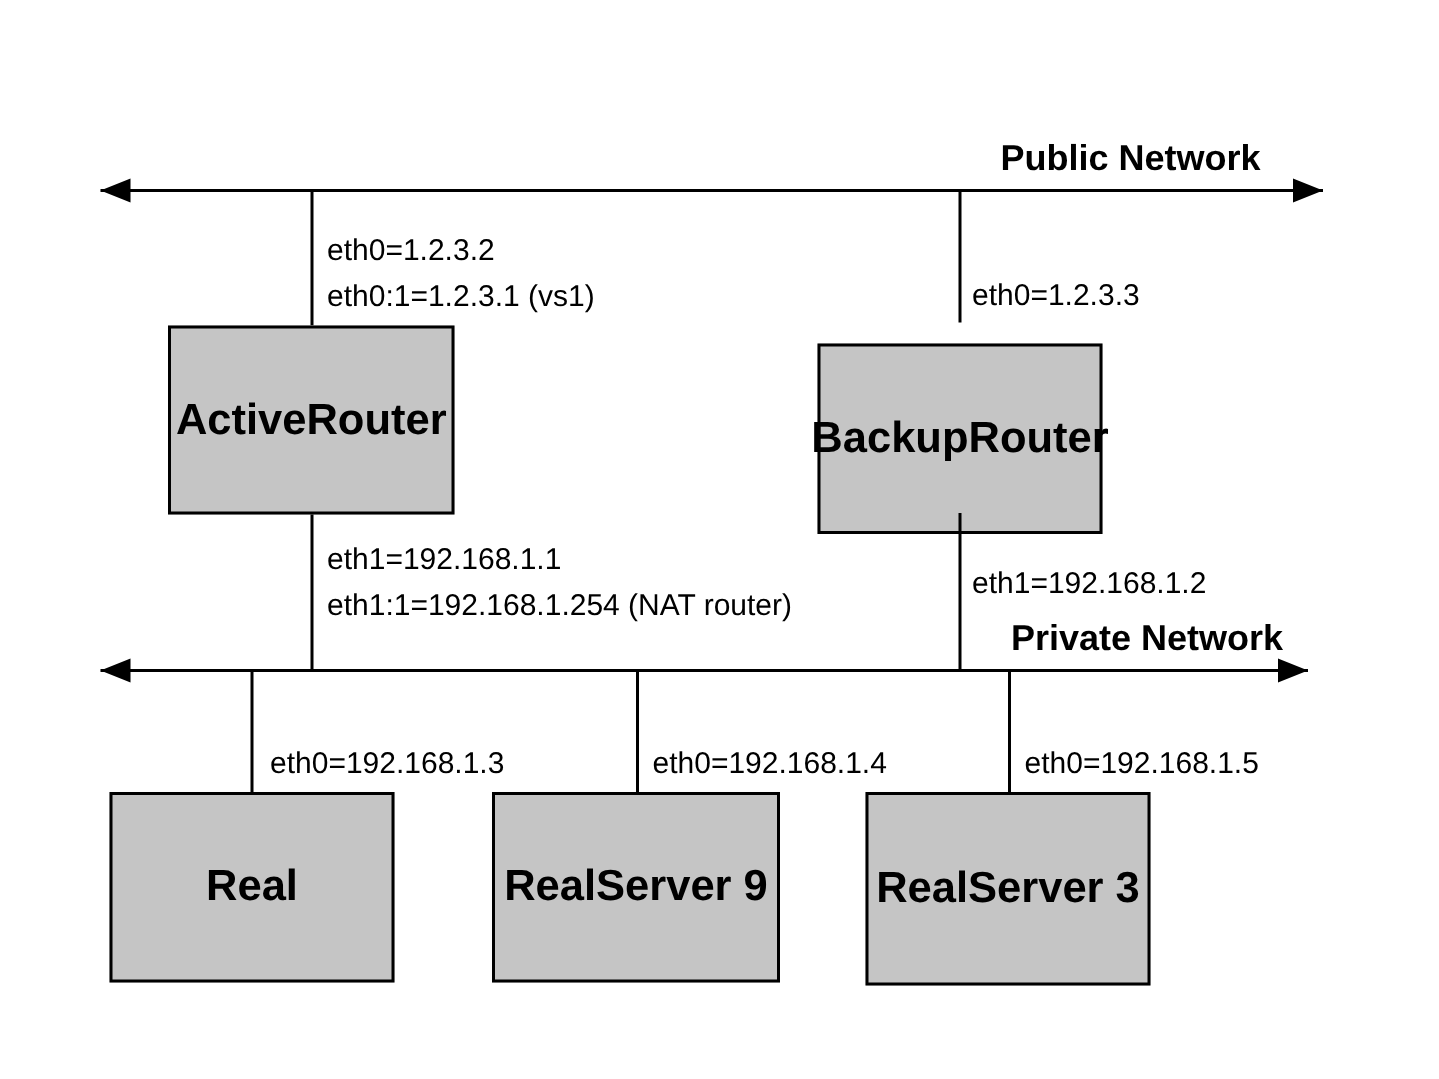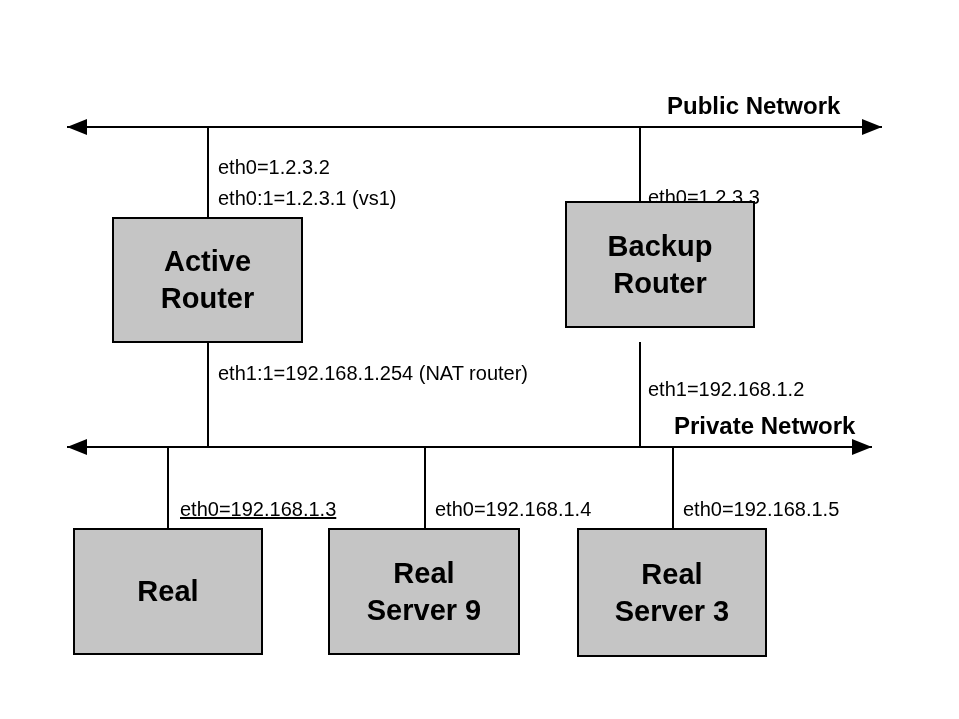--- a/index.html
+++ b/index.html
@@ -38,21 +38,20 @@
     border-bottom:8px solid transparent;
   }
   .arrow.left{ border-right:20px solid var(--line); }
   .arrow.right{ border-left:20px solid var(--line); }
   .node{
     position:absolute;
     box-sizing:border-box;
     background:var(--box-fill);
     border:2px solid var(--line);
     display:flex;
-    flex-direction:column;
     align-items:center;
     justify-content:center;
     text-align:center;
     font-weight:bold;
     font-size:29px;
     line-height:37px;
     color:var(--text);
   }
   .iplabel{
     position:absolute;
@@ -86,44 +85,45 @@
     <div>eth0=1.2.3.2</div>
     <div>eth0:1=1.2.3.1 (vs1)</div>
   </div>
 
   <div class="iplabel" style="left:648px;top:182px;">eth0=1.2.3.3</div>
 
   <div class="node" style="left:112px;top:217px;width:191px;height:126px;">
     <div>Active</div>
     <div>Router</div>
   </div>
-  <div class="node" style="left:545px;top:201px;width:190px;height:127px;margin-left:20px;">
+  <div class="node" style="left:545px;top:229px;width:190px;height:127px;">
     <div>Backup</div>
     <div>Router</div>
   </div>
 
   <div class="vline" style="left:207px;top:343px;height:104px;"></div>
   <div class="vline" style="left:639px;top:342px;height:105px;"></div>
 
   <div class="iplabel" style="left:218px;top:358px;">
+    <div>eth1=192.168.1.1</div>
     <div>eth1:1=192.168.1.254 (NAT router)</div>
   </div>
 
   <div class="iplabel" style="left:648px;top:358px;margin-top:16px;">eth1=192.168.1.2</div>
 
   <div class="netlabel" style="left:674px;top:412px;">Private Network</div>
   <div class="hline" style="left:67px;top:446px;width:805px;"></div>
   <div class="arrow left" style="left:67px;top:439px;"></div>
   <div class="arrow right" style="left:852px;top:439px;"></div>
 
   <div class="vline" style="left:167px;top:447px;height:81px;"></div>
   <div class="vline" style="left:424px;top:447px;height:81px;"></div>
   <div class="vline" style="left:672px;top:447px;height:81px;"></div>
 
-  <div class="iplabel" style="left:180px;top:494px;text-decoration:underline;">eth0=192.168.1.3</div>
+  <div class="iplabel" style="left:180px;top:494px;">eth0=192.168.1.3</div>
   <div class="iplabel" style="left:435px;top:494px;">eth0=192.168.1.4</div>
   <div class="iplabel" style="left:683px;top:494px;">eth0=192.168.1.5</div>
 
   <div class="node" style="left:73px;top:528px;width:190px;height:127px;">
     <div>Real</div>
   </div>
   <div class="node" style="left:328px;top:528px;width:192px;height:127px;">
     <div>Real</div>
     <div>Server 9</div>
   </div>

